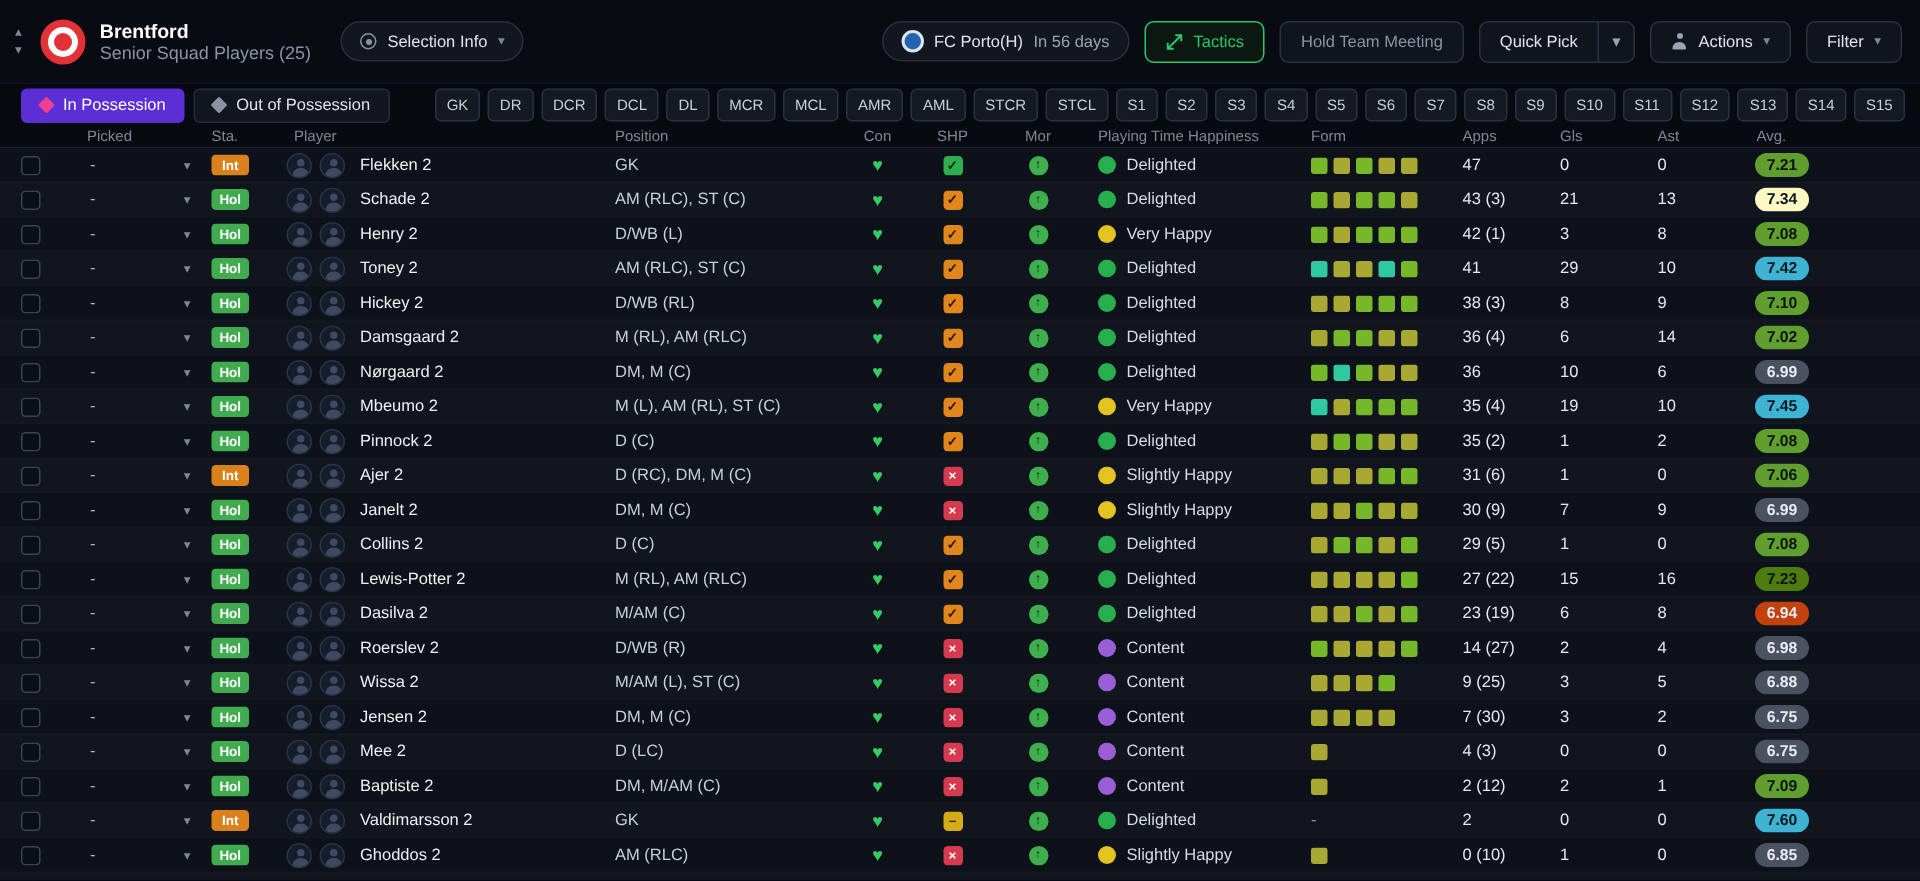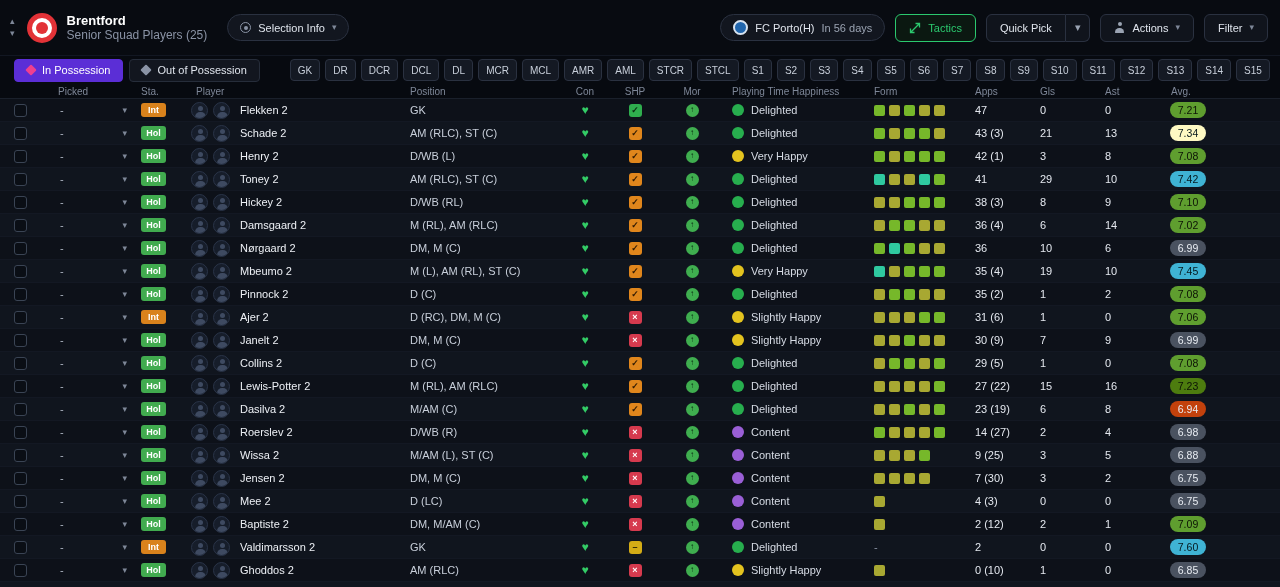--- a/index.html
+++ b/index.html
@@ -83,21 +83,21 @@
   .mor-dot{width:13px;height:13px;border-radius:50%;background:var(--morale-green,#3fae4f);color:#07230e;
     font-size:8px;font-weight:bold;display:flex;align-items:center;justify-content:center;line-height:8px}
   .c-happy{gap:7px;padding-left:8px;font-size:11px;color:#d6dbe4}
   .happy-dot{width:12px;height:12px;border-radius:50%;flex:0 0 auto}
   .c-form{gap:4px;padding-left:9px}
   .fsq{width:11px;height:11px;border-radius:2px;flex:0 0 auto}
   .form-dash{color:#8a93a5;font-size:11px}
   .c-apps,.c-gls,.c-ast{padding-left:13px;font-size:11px;color:#e4e8ef}
   .c-avg{padding-left:13px}
   .avg-badge{display:inline-flex;min-width:36px;height:16px;border-radius:8px;align-items:center;
-    justify-content:center;font-size:10.5px;font-weight:normal;padding:0 6px}
+    justify-content:center;font-size:10.5px;font-weight:bold;padding:0 6px}
 </style>
 </head>
 <body>
 
 <div class="app">
 
   <header class="topbar">
     <div class="nav-arrows">
       <span class="nav-arrow">▴</span>
       <span class="nav-arrow">▾</span>
@@ -116,20 +116,23 @@
     <div class="pill">
       <span class="porto-logo"></span>
       <span>FC Porto(H)</span>
       <span class="match-days">In 56 days</span>
     </div>
     <button class="btn tactics-btn">
       <svg width="12" height="12" viewBox="0 0 12 12">
         <path d="M1.5 10.5 L10.5 1.5 M6.5 1.5 H10.5 V5.5 M1.5 6.5 V10.5 H5.5" stroke="currentColor" fill="none" stroke-width="1.3"></path>
       </svg>
       <span>Tactics</span>
+    </button>
+    <button class="btn ghost-btn">
+      <span>Hold Team Meeting</span>
     </button>
     <div class="split-btn">
       <button class="btn main">
         <span>Quick Pick</span>
       </button>
       <button class="btn chev-seg">▾</button>
     </div>
     <button class="btn">
       <span class="person-icon"></span>
       <span>Actions</span>

